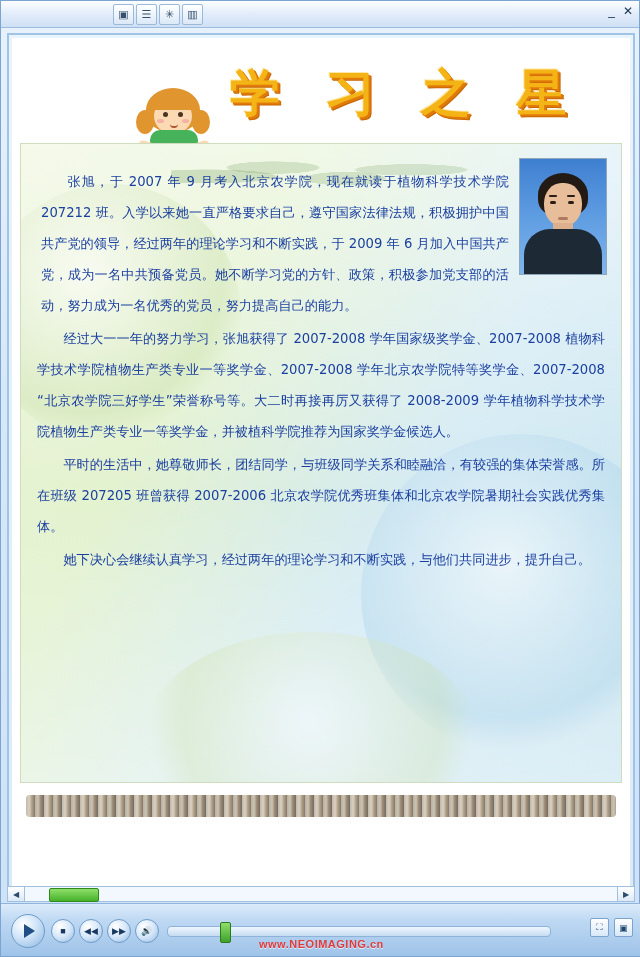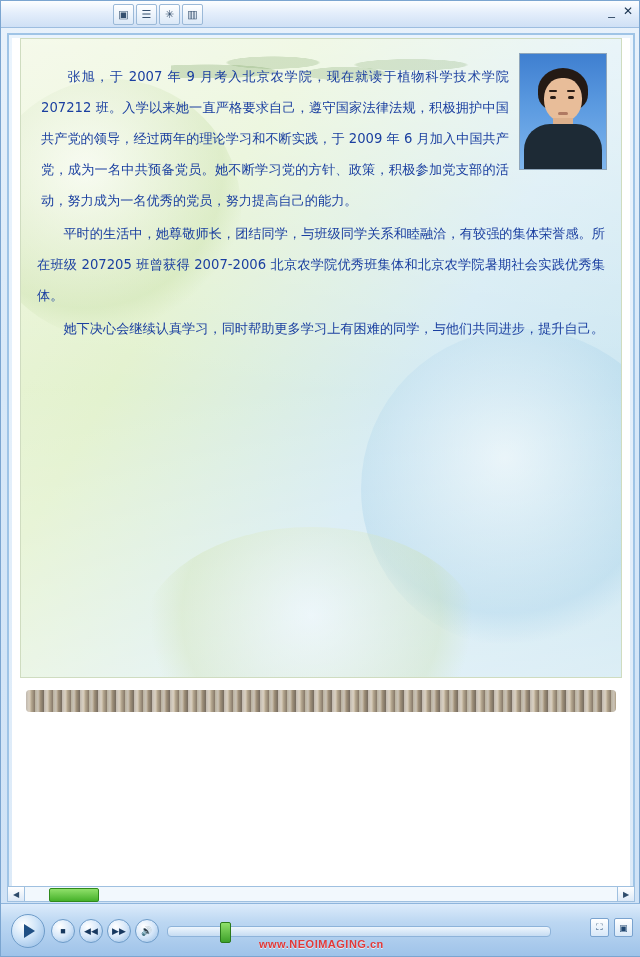--- a/index.html
+++ b/index.html
@@ -317,42 +317,64 @@
     </div>
     <div class="tb-win-ctl">
       <span>_</span>
       <span>✕</span>
     </div>
   </div>
 
   <div class="frame">
     <div class="page">
 
+      <div class="header">
+        <div class="girl">
+          <div class="g-pig-l"></div>
+          <div class="g-pig-r"></div>
+          <div class="g-hair"></div>
+          <div class="g-face"></div>
+          <div class="g-bang"></div>
+          <div class="g-eye l"></div>
+          <div class="g-eye r"></div>
+          <div class="g-cheek l"></div>
+          <div class="g-cheek r"></div>
+          <div class="g-mouth"></div>
+          <div class="g-body"></div>
+          <div class="g-arm-l"></div>
+          <div class="g-arm-r"></div>
+          <div class="g-book-l"></div>
+          <div class="g-book-r"></div>
+          <div class="g-desk"></div>
+        </div>
+        <div class="title-art">学 习 之 星</div>
+      </div>
 
       <div class="article">
         <div class="art-bgblob blob1"></div>
         <div class="art-bgblob blob2"></div>
         <div class="art-bgblob blob3"></div>
         <div class="leafdeco"></div>
 
         <div class="photo">
           <div class="ph-hair"></div>
           <div class="ph-face"></div>
           <div class="ph-brow l"></div>
           <div class="ph-brow r"></div>
           <div class="ph-eye l"></div>
           <div class="ph-eye r"></div>
           <div class="ph-mouth"></div>
           <div class="ph-neck"></div>
           <div class="ph-body"></div>
         </div>
 
         <p class="para first">张旭，于 2007 年 9 月考入北京农学院，现在就读于植物科学技术学院 207212 班。入学以来她一直严格要求自己，遵守国家法律法规，积极拥护中国共产党的领导，经过两年的理论学习和不断实践，于 2009 年 6 月加入中国共产党，成为一名中共预备党员。她不断学习党的方针、政策，积极参加党支部的活动，努力成为一名优秀的党员，努力提高自己的能力。</p>
+        <p class="para">经过大一一年的努力学习，张旭获得了 2007-2008 学年国家级奖学金、2007-2008 植物科学技术学院植物生产类专业一等奖学金、2007-2008 学年北京农学院特等奖学金、2007-2008 “北京农学院三好学生”荣誉称号等。大二时再接再厉又获得了 2008-2009 学年植物科学技术学院植物生产类专业一等奖学金，并被植科学院推荐为国家奖学金候选人。</p>
         <p class="para">平时的生活中，她尊敬师长，团结同学，与班级同学关系和睦融洽，有较强的集体荣誉感。所在班级 207205 班曾获得 2007-2006 北京农学院优秀班集体和北京农学院暑期社会实践优秀集体。</p>
-        <p class="para">她下决心会继续认真学习，同时帮助更多学习上有困难的同学，与他们共同进步，提升自己。</p>
+        <p class="para">她下决心会继续认真学习，经过两年的理论学习和不断实践，与他们共同进步，提升自己。</p>
       </div>
 
       <div class="pebbles"></div>
     </div>
   </div>
 
   <div class="hscroll">
     <div class="hs-arrow">◀</div>
     <div class="hs-track">
       <div class="hs-thumb"></div>

